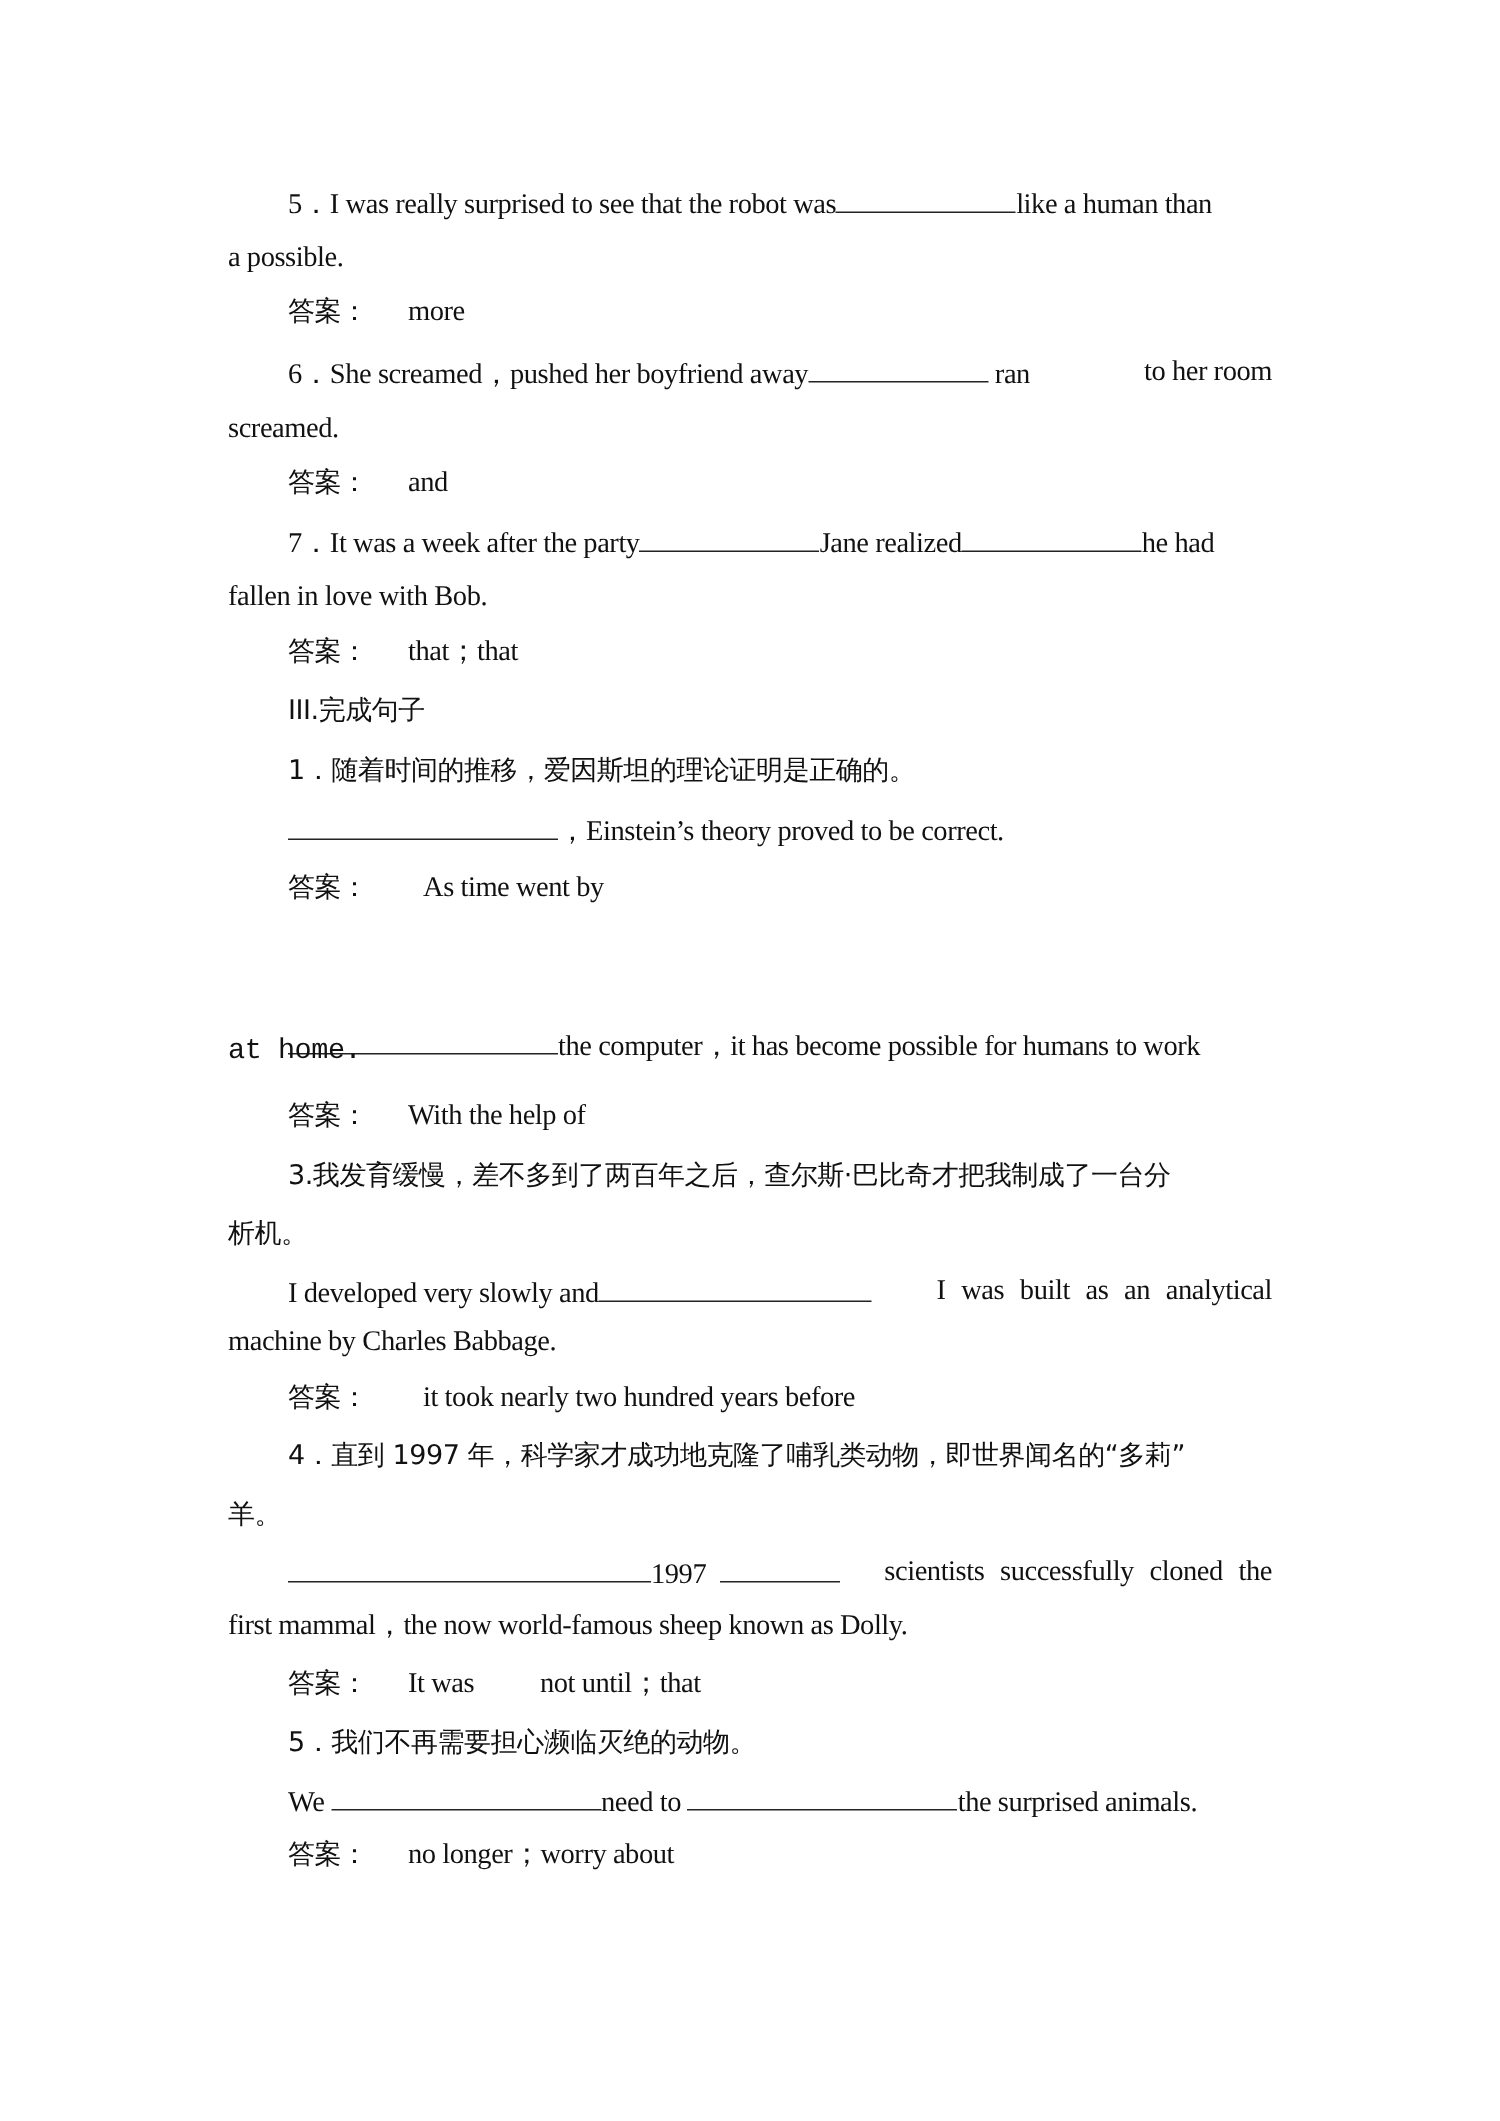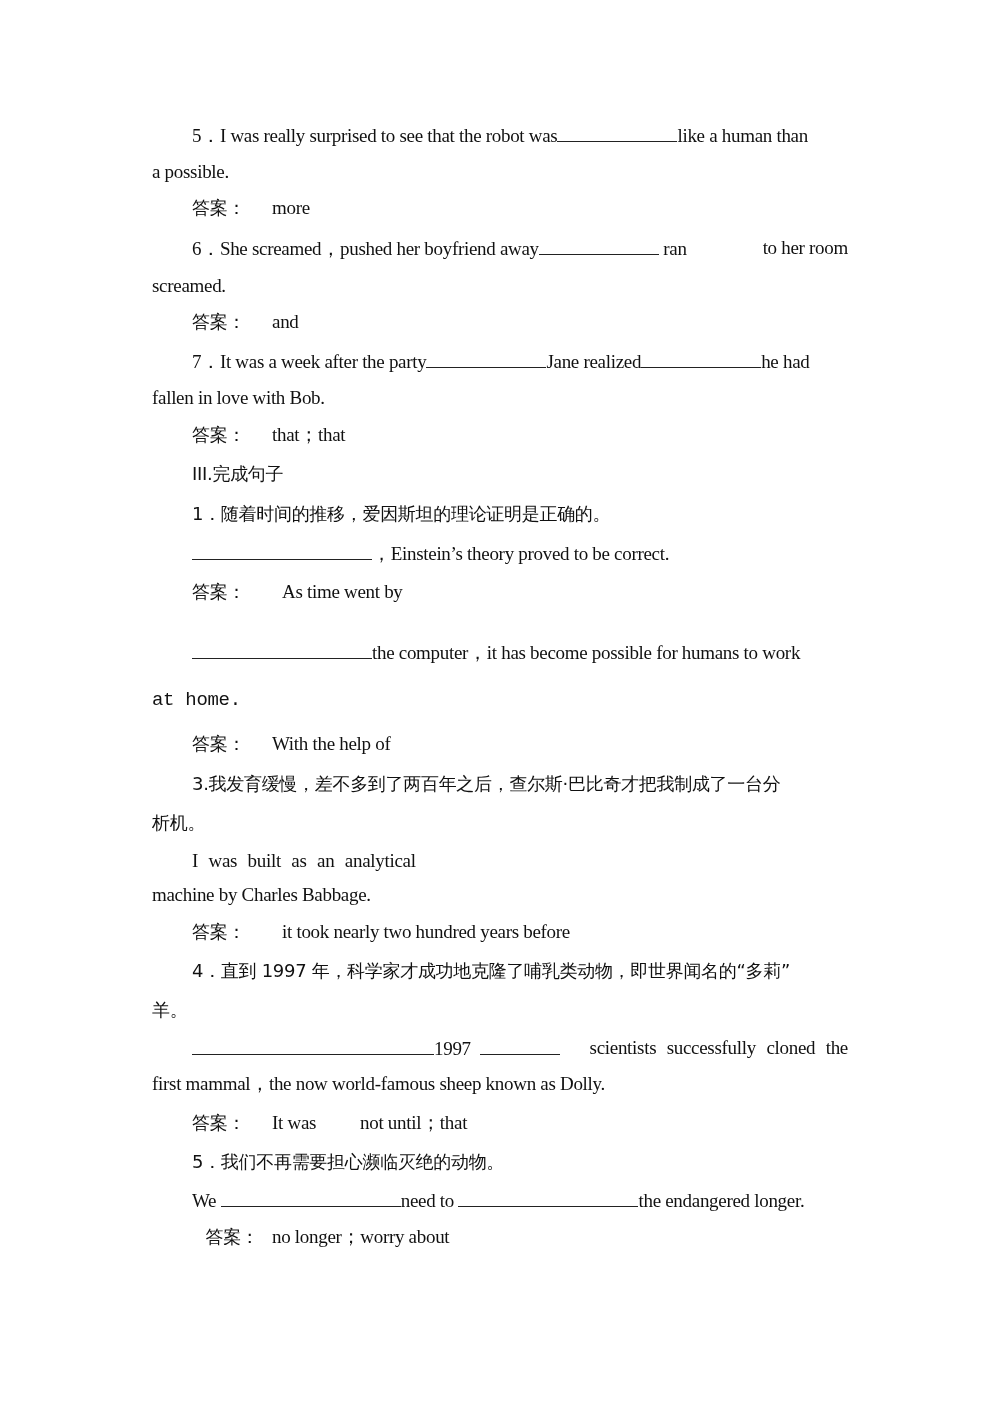--- a/index.html
+++ b/index.html
@@ -39,38 +39,39 @@
   </div>
   <div class="line flush" style="top:386px;">fallen in love with Bob.</div>
   <div class="line ind" style="top:423px;"><span class="ans-label cn">答案：</span><span>that；that</span></div>
 
   <div class="line ind heading" style="top:462px;">III.完成句子</div>
 
   <div class="line ind cn" style="top:502px;">1．随着时间的推移，爱因斯坦的理论证明是正确的。</div>
   <div class="line ind" style="top:541px;"><span class="blank" style="width:180px"></span><span>，Einstein’s theory proved to be correct.</span></div>
   <div class="line ind" style="top:580px;"><span class="ans-label cn" style="width:90px">答案：</span><span>As time went by</span></div>
 
-  <div class="line ind just" style="top:640px;"><span><span class="blank" style="width:180px"></span><span>the computer，it has become possible for humans to work</span></span></div>
+  <div class="line ind just" style="top:684px;"><span><span class="blank" style="width:180px"></span><span>the computer，it has become possible for humans to work</span></span></div>
   <div class="line flush" style="top:688px;font-family:Liberation Mono, monospace;">at home.</div>
   <div class="line ind" style="top:732px;"><span class="ans-label cn">答案：</span><span>With the help of</span></div>
 
   <div class="line ind cn" style="top:772px;">3.我发育缓慢，差不多到了两百年之后，查尔斯·巴比奇才把我制成了一台分</div>
   <div class="line flush cn" style="top:811px;">析机。</div>
   <div class="line ind just" style="top:849px;">
+    <span><span>I developed very slowly and</span><span class="blank" style="width:182px"></span></span>
     <span style="word-spacing:6px">I was built as an analytical</span>
   </div>
   <div class="line flush" style="top:883px;">machine by Charles Babbage.</div>
   <div class="line ind" style="top:920px;"><span class="ans-label cn" style="width:90px">答案：</span><span>it took nearly two hundred years before</span></div>
 
   <div class="line ind cn" style="top:959px;">4．直到 1997 年，科学家才成功地克隆了哺乳类动物，即世界闻名的“多莉”</div>
   <div class="line flush cn" style="top:998px;">羊。</div>
   <div class="line ind just" style="top:1036px;">
     <span><span class="blank" style="width:242px"></span><span>1997</span><span>  </span><span class="blank" style="width:80px"></span></span>
     <span style="word-spacing:6px">scientists successfully cloned the</span>
   </div>
   <div class="line ind" style="top:1111px;"><span class="ans-label cn">答案：</span><span style="display:inline-block;width:88px">It was</span><span>not until；that</span></div>
   <div class="line flush" style="top:1072px;">first mammal，the now world-famous sheep known as Dolly.</div>
 
   <div class="line ind cn" style="top:1150px;">5．我们不再需要担心濒临灭绝的动物。</div>
-  <div class="line ind" style="top:1188px;"><span>We </span><span class="blank" style="width:180px"></span><span>need to </span><span class="blank" style="width:180px"></span><span>the endangered longer.</span></div>
-  <div class="line ind" style="top:1225px;text-align:center;"><span class="ans-label cn">答案：</span><span>no longer；worry about</span></div>
+  <div class="line ind" style="top:1188px;"><span>We </span><span class="blank" style="width:180px"></span><span>need to </span><span class="blank" style="width:180px"></span><span>the surprised animals.</span></div>
+  <div class="line ind" style="top:1225px;"><span class="ans-label cn">答案：</span><span>no longer；worry about</span></div>
 
 </div>
 
 </body></html>

